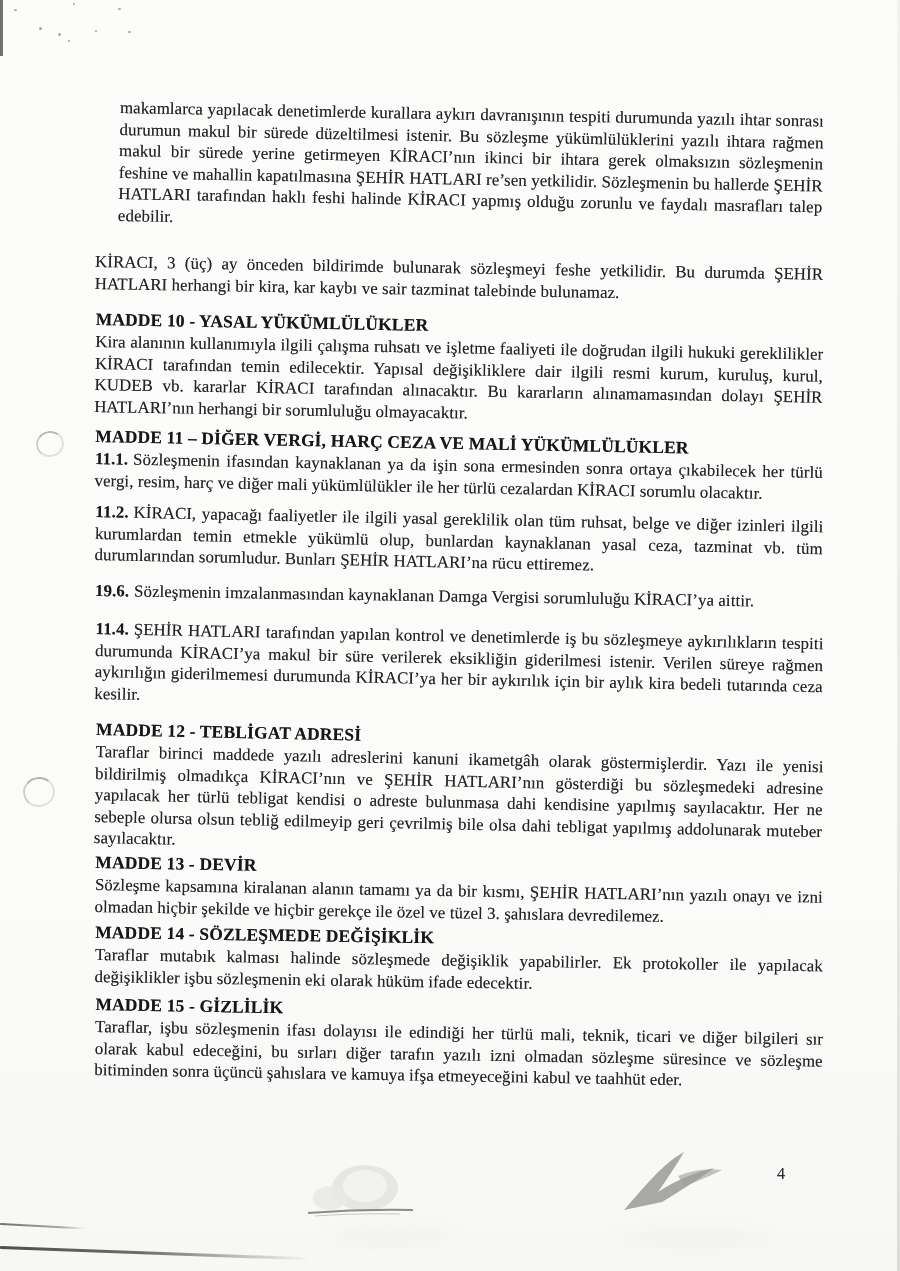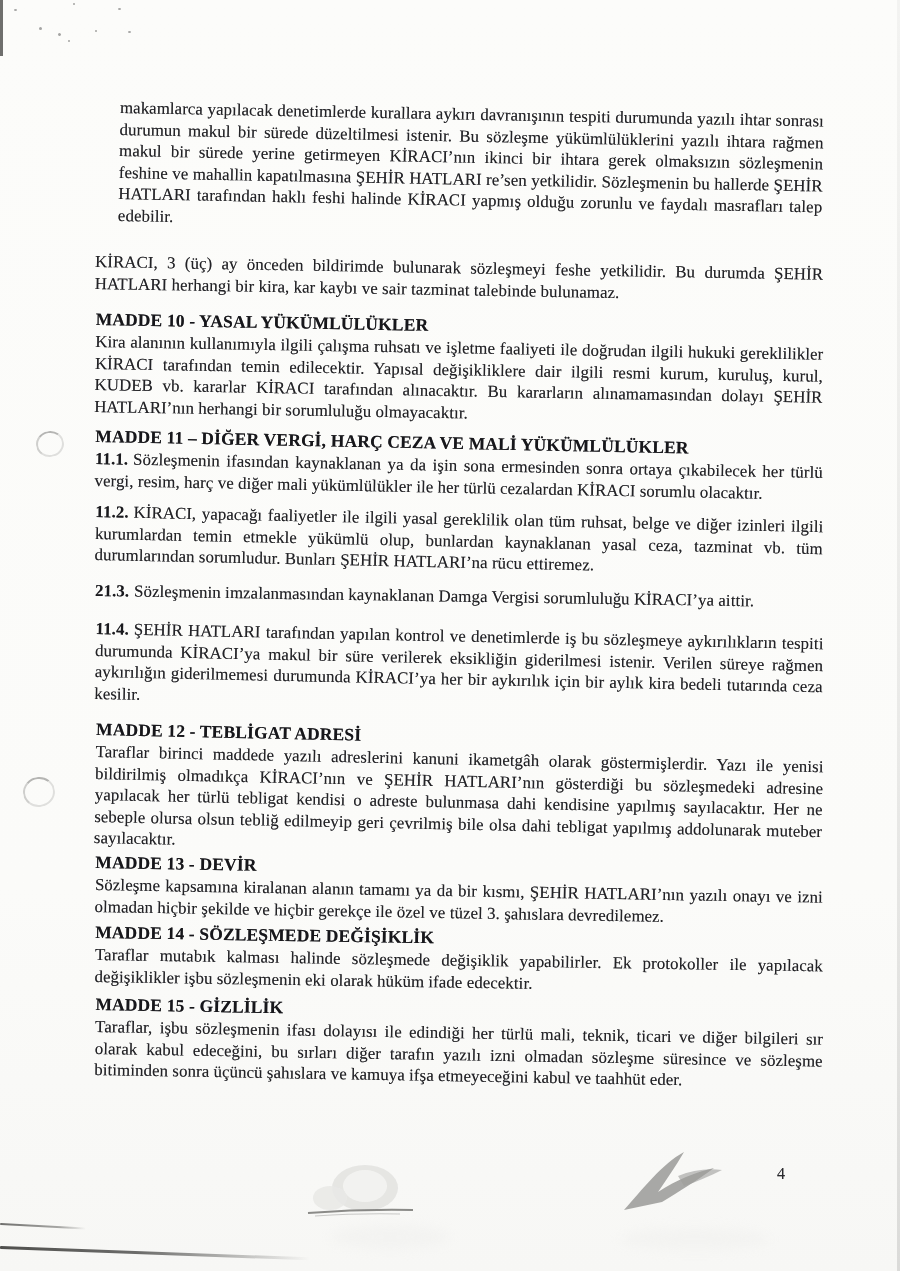--- a/index.html
+++ b/index.html
@@ -103,21 +103,21 @@
     <section class="blk r11" style="margin-bottom:10px;">
       <h2 class="h">MADDE 11 – DİĞER VERGİ, HARÇ CEZA VE MALİ YÜKÜMLÜLÜKLER</h2>
       <p class="para"><b class="plabel">11.1.</b><span>Sözleşmenin ifasından kaynaklanan ya da işin sona ermesinden sonra ortaya çıkabilecek her türlü vergi, resim, harç ve diğer mali yükümlülükler ile her türlü cezalardan KİRACI sorumlu olacaktır.</span></p>
     </section>
 
     <section class="blk r12" style="margin-bottom:14px;">
       <p class="para"><b class="plabel">11.2.</b><span>KİRACI, yapacağı faaliyetler ile ilgili yasal gereklilik olan tüm ruhsat, belge ve diğer izinleri ilgili kurumlardan temin etmekle yükümlü olup, bunlardan kaynaklanan yasal ceza, tazminat vb. tüm durumlarından sorumludur. Bunları ŞEHİR HATLARI’na rücu ettiremez.</span></p>
     </section>
 
     <section class="blk r09" style="margin-bottom:16px;">
-      <p class="para"><b class="plabel">21.3.</b><span>Sözleşmenin imzalanmasından kaynaklanan Damga Vergisi sorumluluğu KİRACI’ya aittir.</span></p>
+      <p class="para"><b class="plabel">19.6.</b><span>Sözleşmenin imzalanmasından kaynaklanan Damga Vergisi sorumluluğu KİRACI’ya aittir.</span></p>
     </section>
 
     <section class="blk r12" style="margin-bottom:14px;">
       <p class="para"><b class="plabel">11.4.</b><span>ŞEHİR HATLARI tarafından yapılan kontrol ve denetimlerde iş bu sözleşmeye aykırılıkların tespiti durumunda KİRACI’ya makul bir süre verilerek eksikliğin giderilmesi istenir. Verilen süreye rağmen aykırılığın giderilmemesi durumunda KİRACI’ya her bir aykırılık için bir aylık kira bedeli tutarında ceza kesilir.</span></p>
     </section>
 
     <section class="blk r12" style="margin-bottom:2px;">
       <h2 class="h">MADDE 12 - TEBLİGAT ADRESİ</h2>
       <p class="para">Taraflar birinci maddede yazılı adreslerini kanuni ikametgâh olarak göstermişlerdir. Yazı ile yenisi bildirilmiş olmadıkça KİRACI’nın ve ŞEHİR HATLARI’nın gösterdiği bu sözleşmedeki adresine yapılacak her türlü tebligat kendisi o adreste bulunmasa dahi kendisine yapılmış sayılacaktır. Her ne sebeple olursa olsun tebliğ edilmeyip geri çevrilmiş bile olsa dahi tebligat yapılmış addolunarak muteber sayılacaktır.</p>
     </section>

